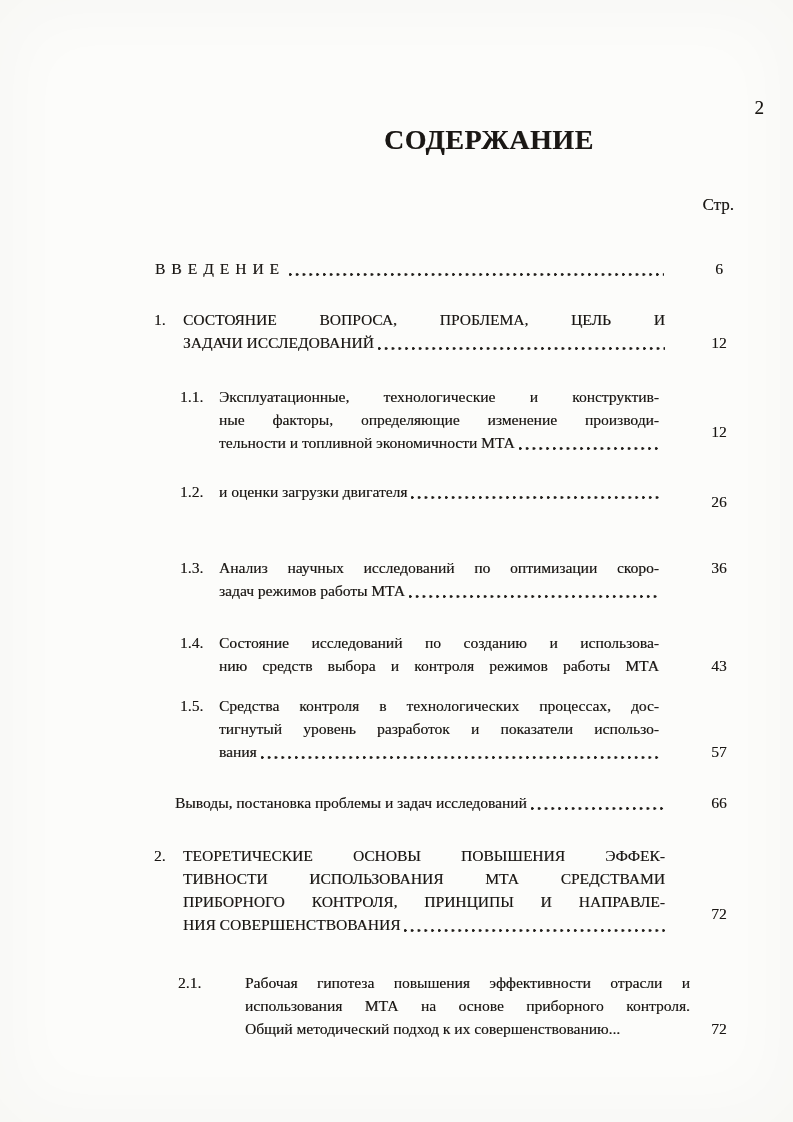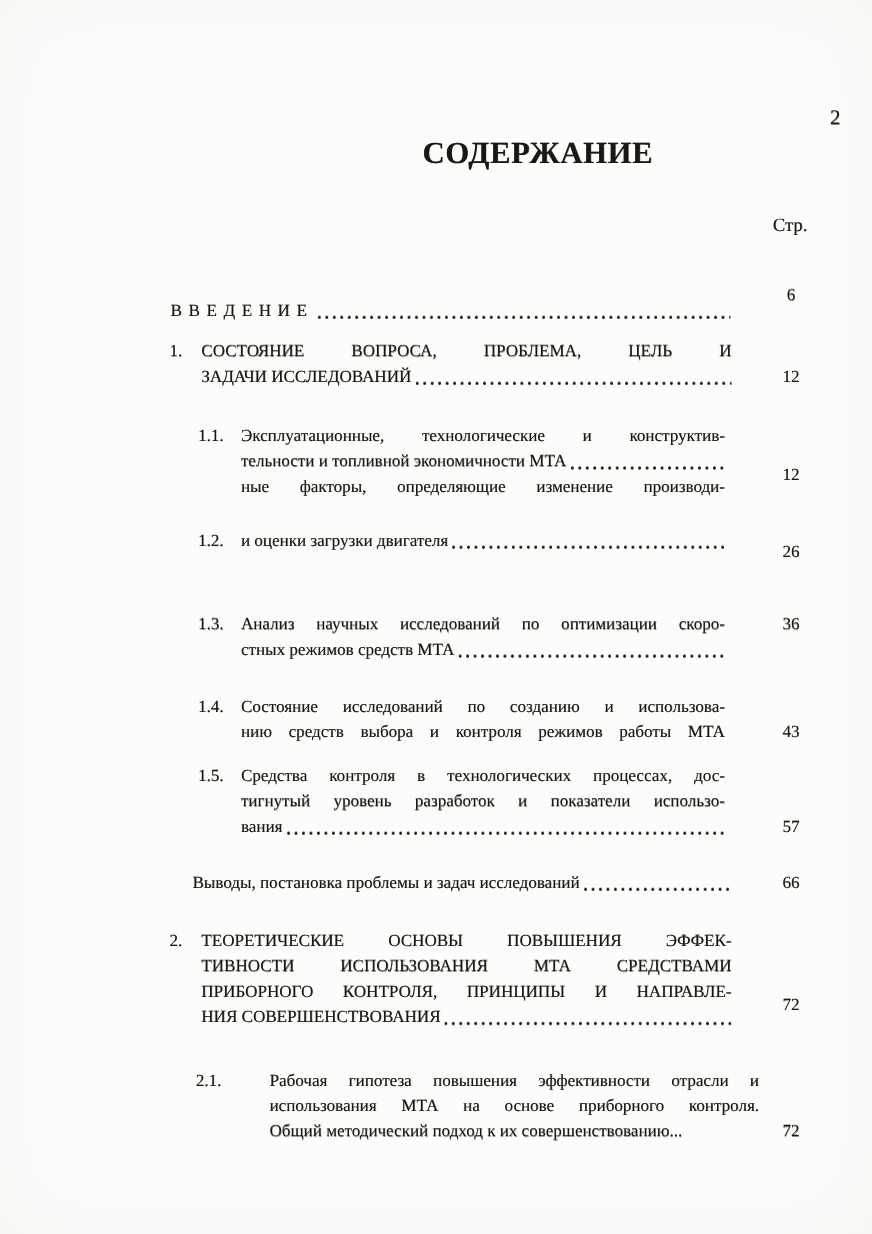--- a/index.html
+++ b/index.html
@@ -34,21 +34,21 @@
   }
   .num{ position:absolute; top:0; left:0; }
   .body{ position:relative; }
   .top  .body{ margin-left:29px; width:482px; }
   .sub  .num{ left:26px; }
   .sub  .body{ margin-left:65px; width:440px; }
   .sub2 .num{ left:24px;text-align:right; }
   .sub2 .body{ margin-left:91px; width:445px; }
   .plain .body{ margin-left:21px; width:490px; }
   .spaced .body{ margin-left:1px; width:509px; }
-  .spaced .t{ letter-spacing:6px;margin-top:14px; }
+  .spaced .t{ letter-spacing:6px; }
 
   .line{ }
   .line.j{ text-align:justify; text-align-last:justify; }
   .line.f{ display:flex; }
   .line.f .t{ white-space:nowrap; }
   .leader{ flex:1 1 auto; position:relative; min-width:8px; }
   .leader::before{
     content:""; position:absolute; left:4px; right:0; bottom:4px; height:3px;
     background-image:radial-gradient(circle at 1.3px 1.5px,#211e1a 1.15px,transparent 1.6px);
     background-size:6.8px 3px; background-repeat:repeat-x;
@@ -107,44 +107,44 @@
             <span class="t">ЗАДАЧИ ИССЛЕДОВАНИЙ</span>
             <span class="leader"></span>
           </div>
         </div>
         <div class="page">12</div>
       </div>
       <div class="entry sub" data-entry-id="s1-1">
         <div class="num">1.1.</div>
         <div class="body">
           <div class="line j">Эксплуатационные, технологические и конструктив-</div>
+          <div class="line j">ные факторы, определяющие изменение производи-</div>
           <div class="line f">
             <span class="t">тельности и топливной экономичности МТА</span>
             <span class="leader"></span>
           </div>
-          <div class="line j">ные факторы, определяющие изменение производи-</div>
         </div>
         <div class="page">12</div>
       </div>
       <div class="entry sub" data-entry-id="s1-2">
         <div class="num">1.2.</div>
         <div class="body">
           <div class="line f">
             <span class="t">и оценки загрузки двигателя</span>
             <span class="leader"></span>
           </div>
         </div>
         <div class="page">26</div>
       </div>
       <div class="entry sub" data-entry-id="s1-3">
         <div class="num">1.3.</div>
         <div class="body">
           <div class="line j">Анализ научных исследований по оптимизации скоро-</div>
           <div class="line f">
-            <span class="t">стных режимов средств МТА</span>
+            <span class="t">задач режимов работы МТА</span>
             <span class="leader"></span>
           </div>
         </div>
         <div class="page">36</div>
       </div>
       <div class="entry sub" data-entry-id="s1-4">
         <div class="num">1.4.</div>
         <div class="body">
           <div class="line j">Состояние исследований по созданию и использова-</div>
           <div class="line j">нию средств выбора и контроля режимов работы МТА</div>

